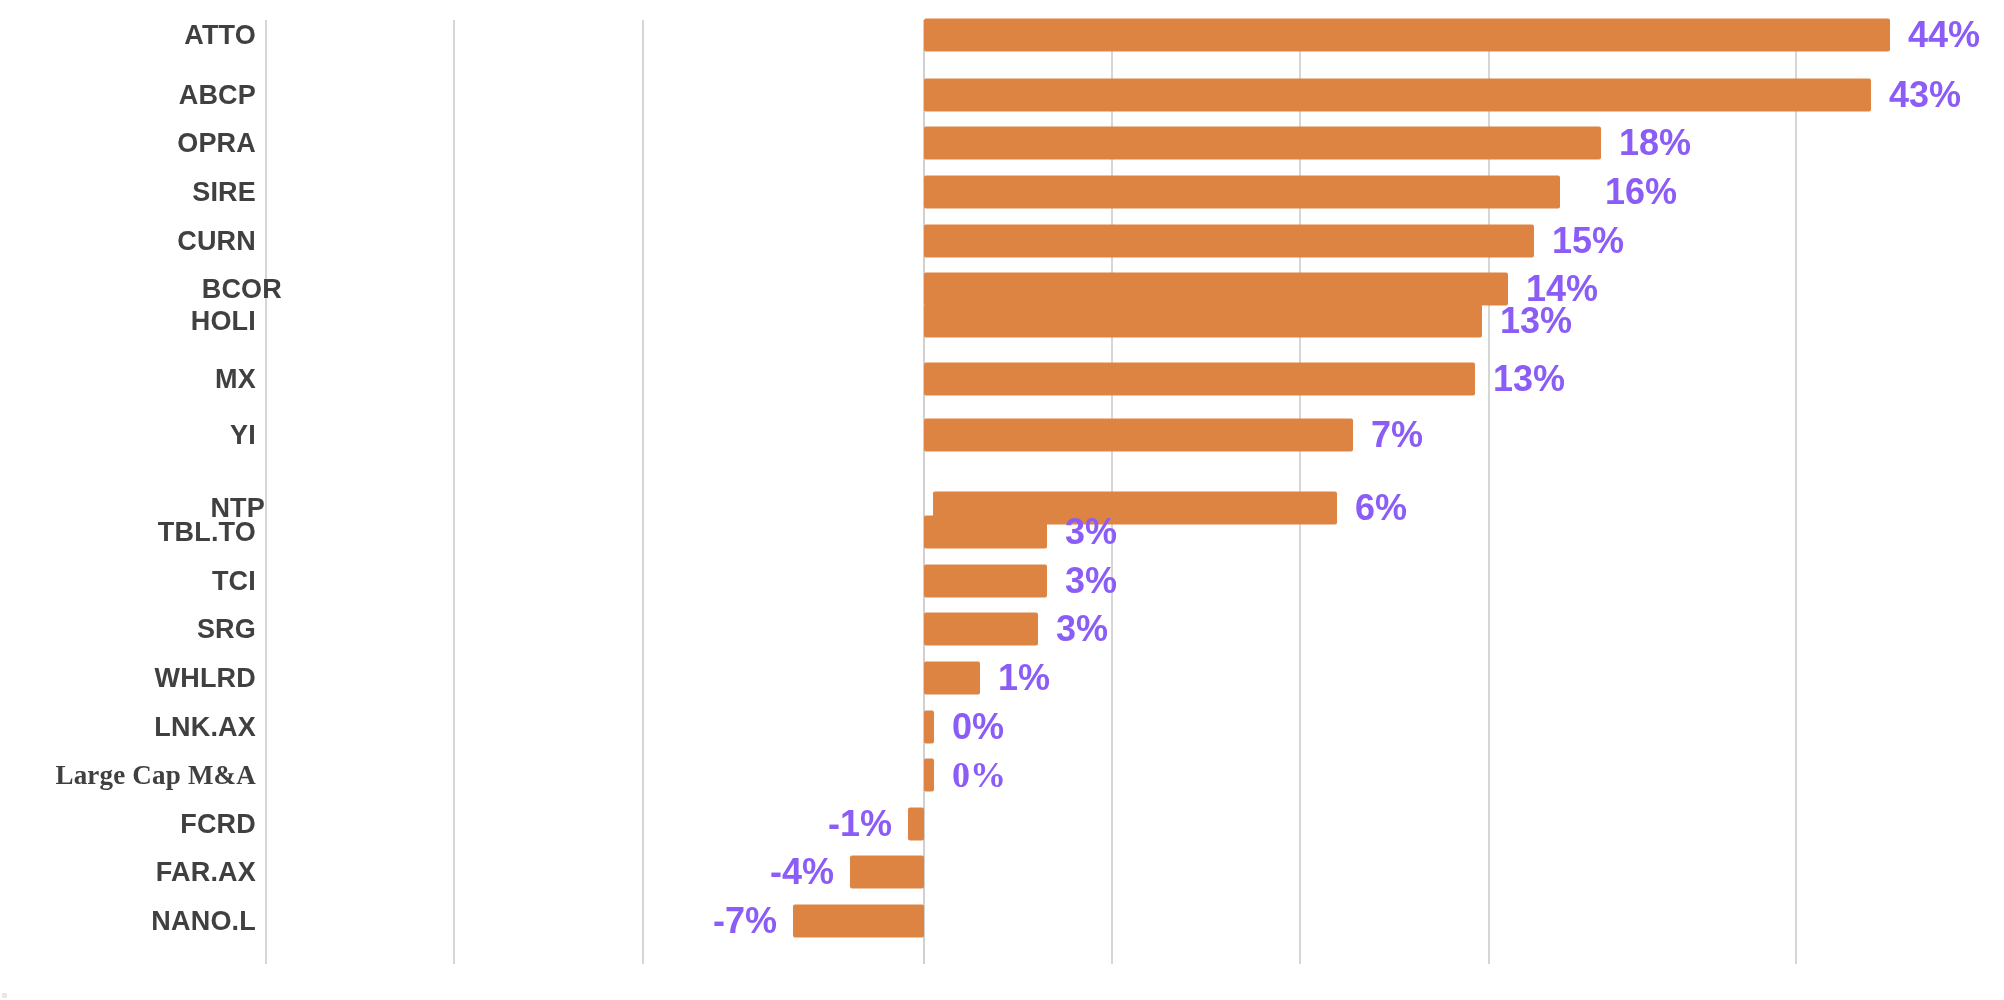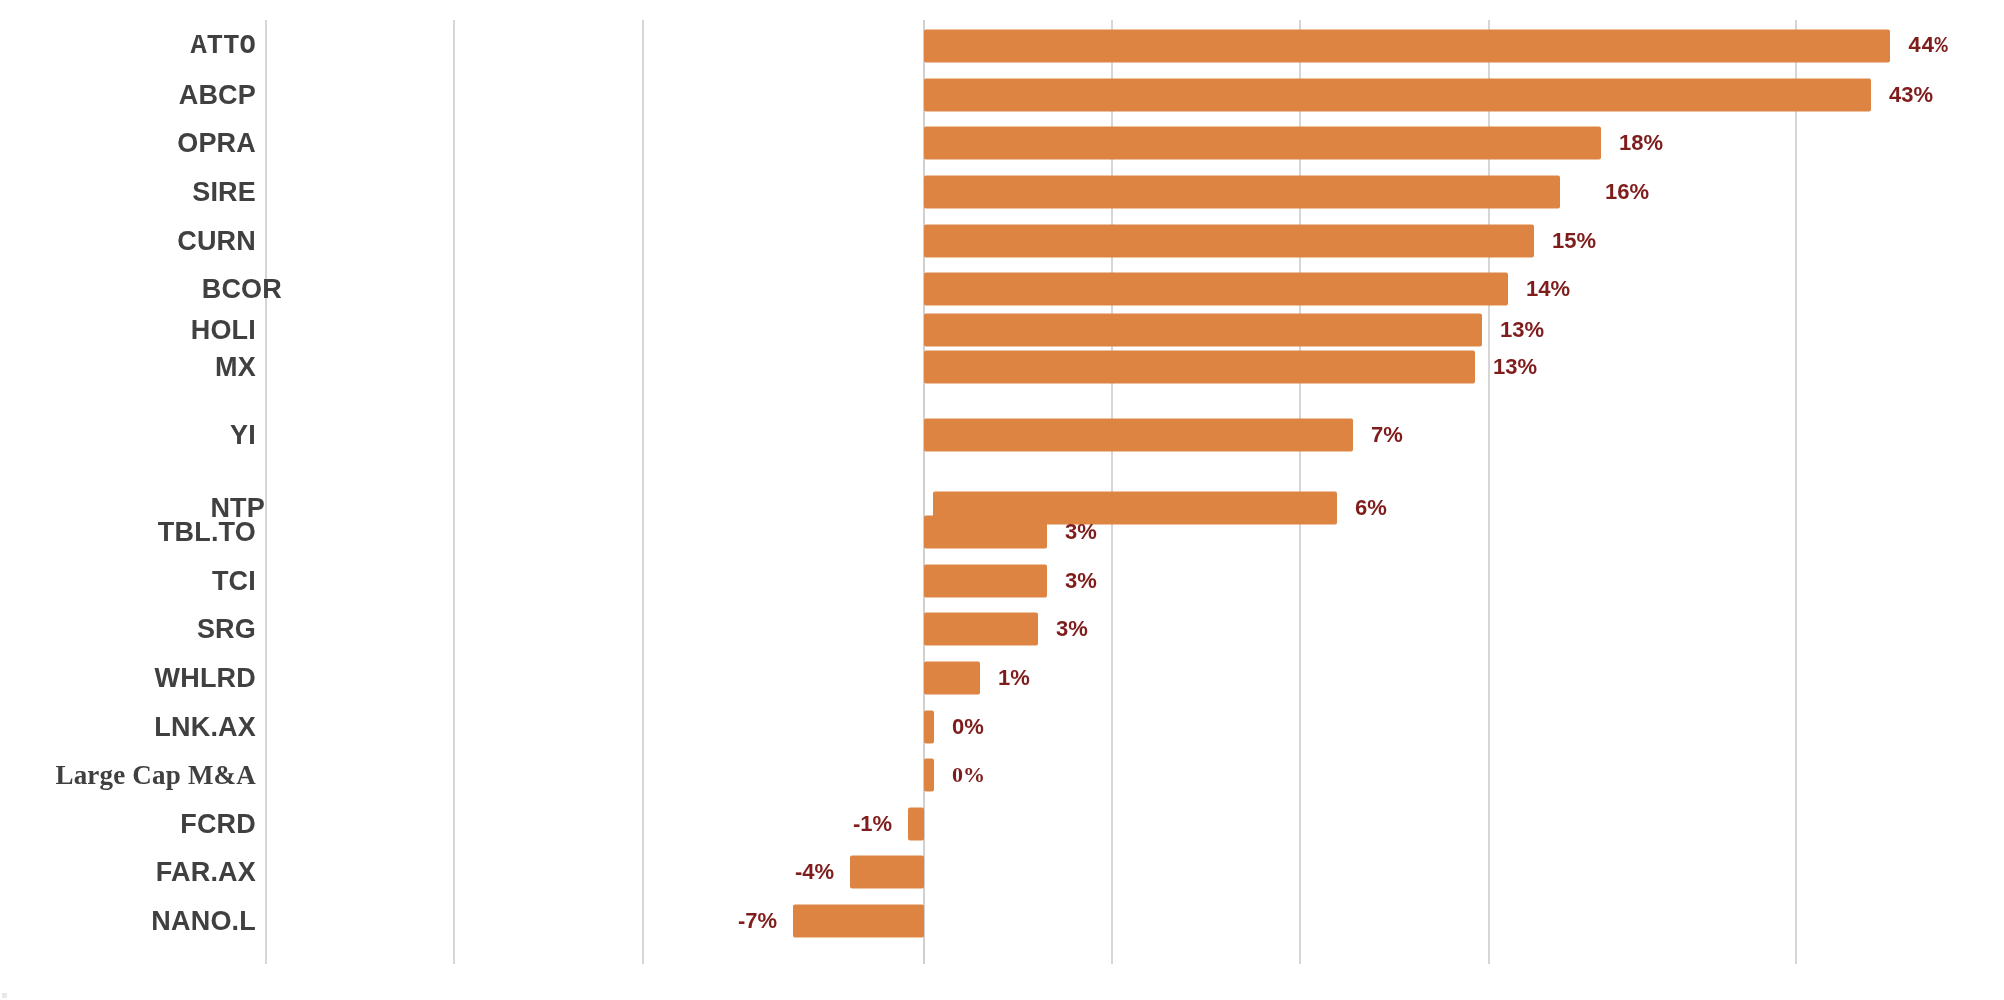--- a/index.html
+++ b/index.html
@@ -72,23 +72,23 @@
     transform: translateY(-50%);
     height: 33px;
     background: #dd8443;
     border-radius: 2px;
   }
 
   .val-label {
     position: absolute;
     top: 50%;
     transform: translateY(-50%);
-    font-size: 22px;
+    font-size: 36px;
     font-weight: bold;
-    color: #7f1d1d;
+    color: #8b5cf6;
     white-space: nowrap;
   }
   .val-label.pos {  }
   .val-label.neg {  }
 
   .corner-mark {
     position: absolute;
     left: 2px;
     bottom: 2px;
     width: 5px;
@@ -108,21 +108,21 @@
         <div class="gridline" style="left: 642px;"></div>
         <div class="gridline zero" style="left: 923px;"></div>
         <div class="gridline" style="left: 1111px;"></div>
         <div class="gridline" style="left: 1299px;"></div>
         <div class="gridline" style="left: 1488px;"></div>
         <div class="gridline" style="left: 1795px;"></div>
       </div>
   </div>
 
   <div class="rows" id="rows">
-      <div class="row" style="top: 22px; font-family: Liberation Mono, monospace;">
+      <div class="row" style="top: 11px;">
         <div class="cat-label">ATTO</div>
         <div class="bar" style="background: rgb(221, 132, 67); left: 924px; width: 966px;"></div>
         <div class="val-label pos" style="left: 1908px;">44%</div>
       </div>
       <div class="row" style="top: 70.6px;">
         <div class="cat-label">ABCP</div>
         <div class="bar" style="background: rgb(221, 132, 67); left: 924px; width: 947px;"></div>
         <div class="val-label pos" style="left: 1889px;">43%</div>
       </div>
       <div class="row" style="top: 119.2px;">
@@ -138,26 +138,26 @@
       <div class="row" style="top: 216.4px;">
         <div class="cat-label">CURN</div>
         <div class="bar" style="background: rgb(221, 132, 67); left: 924px; width: 610px;"></div>
         <div class="val-label pos" style="left: 1552px;">15%</div>
       </div>
       <div class="row" style="top: 265px; padding-left: 26px;">
         <div class="cat-label">BCOR</div>
         <div class="bar" style="background: rgb(221, 132, 67); left: 924px; width: 584px;"></div>
         <div class="val-label pos" style="left: 1526px;">14%</div>
       </div>
-      <div class="row" style="top: 306px; text-decoration: underline;">
+      <div class="row" style="top: 297px; text-decoration: underline;">
         <div class="cat-label">HOLI</div>
         <div class="bar" style="background: rgb(221, 132, 67); left: 924px; width: 558px;"></div>
         <div class="val-label pos" style="left: 1500px;">13%</div>
       </div>
-      <div class="row" style="top: 343px;">
+      <div class="row" style="top: 355px;">
         <div class="cat-label">MX</div>
         <div class="bar" style="background: rgb(221, 132, 67); left: 924px; width: 551px;"></div>
         <div class="val-label pos" style="left: 1493px;">13%</div>
       </div>
       <div class="row" style="top: 410.8px;">
         <div class="cat-label">YI</div>
         <div class="bar" style="background: rgb(221, 132, 67); left: 924px; width: 429px;"></div>
         <div class="val-label pos" style="left: 1371px;">7%</div>
       </div>
       <div class="row" style="top: 484px; margin-left: 9px;">

